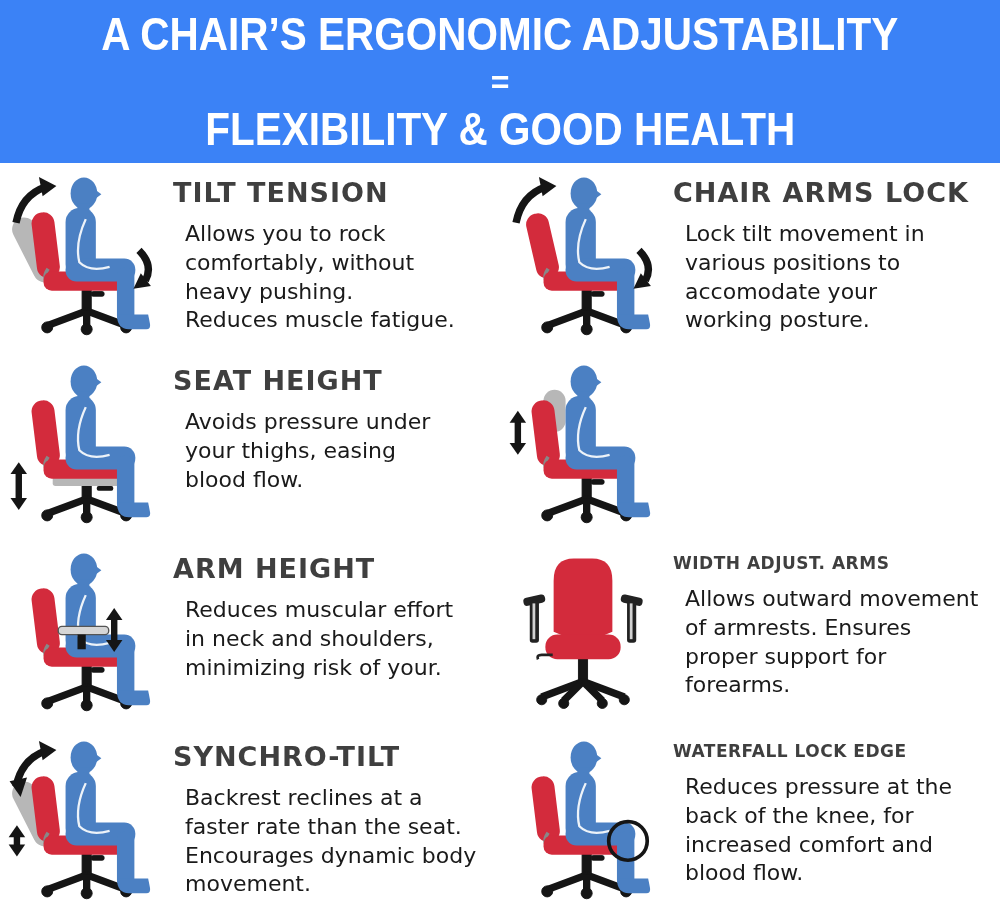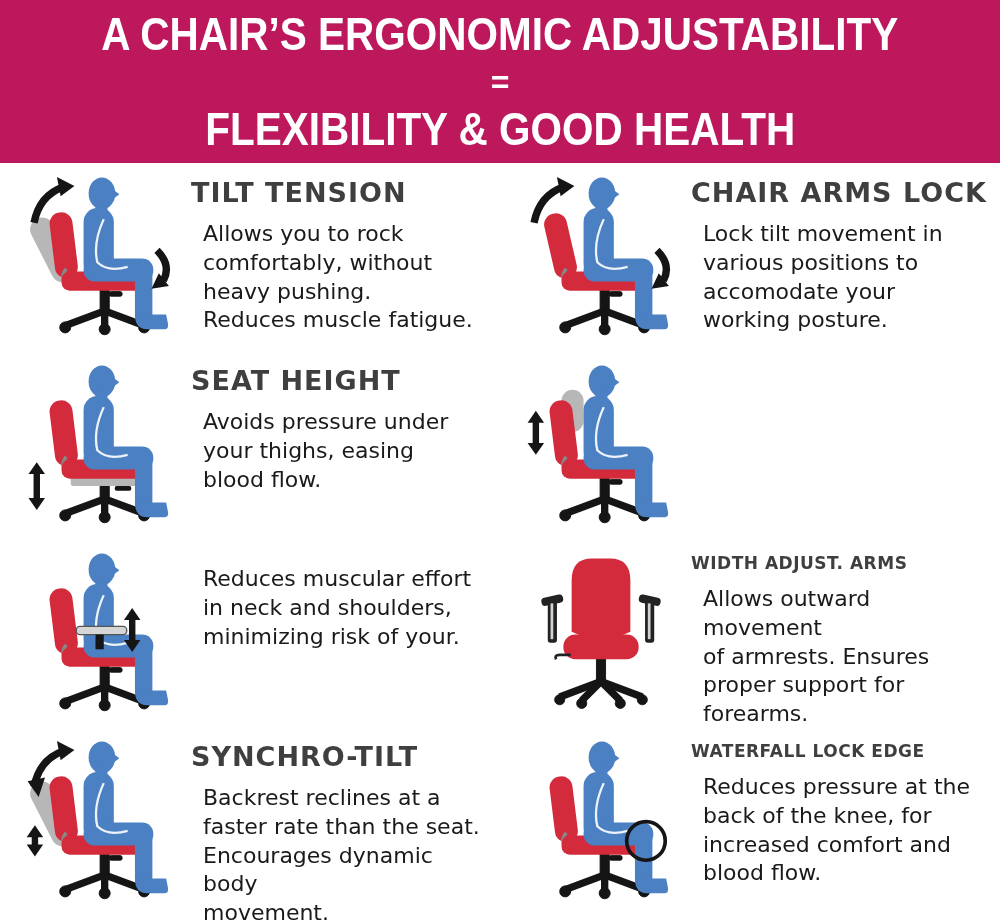--- a/index.html
+++ b/index.html
@@ -2,38 +2,38 @@
 <html><head>
 <meta charset="utf-8">
 <style>
   html,body{margin:0;padding:0;}
   body{
     width:1000px;height:924px;background:#ffffff;overflow:hidden;
     font-family:"DejaVu Sans","Liberation Sans",sans-serif;
   }
   
   .header{
-    height:163px;background:#be185d;color:#fff;
+    height:163px;background:#3b82f6;color:#fff;
     display:flex;flex-direction:column;justify-content:center;align-items:center;
     text-align:center;
   }
   .header .l1,.header .l2{
     font-family:"Liberation Sans",sans-serif;font-weight:bold;font-size:46px;
     letter-spacing:0;transform:scaleX(0.88);white-space:nowrap;line-height:1.05;
   }
   .header .eq{
     font-family:"Liberation Sans",sans-serif;font-weight:bold;font-size:32px;
     line-height:1;margin:7px 0;
   }
   
   .grid{
     display:grid;grid-template-columns:500px 500px;grid-auto-rows:188px;
     padding-top:8px;
   }
-  .cell{display:flex;align-items:flex-start;padding-left:18px;}
+  .cell{display:flex;align-items:flex-start;padding-left:0;}
   .icon{width:165px;height:172px;flex:none;display:flex;justify-content:center;align-items:flex-start;}
   .txt{margin-left:8px;padding-top:6px;max-width:322px;}
   .txt h3{
     margin:0 0 5px 0;font-size:27px;font-weight:bold;color:#3f3f3f;
     letter-spacing:1px;white-space:nowrap;
   }
   .txt h3.small{font-size:17px;letter-spacing:0.5px;}
   .txt p{
     margin:12px;font-size:22px;line-height:1.31;color:#1a1a1a;white-space:pre-line;
   }
@@ -254,20 +254,21 @@
           <rect x="58" y="86" width="55" height="9" rx="4" fill="#d6d6d6" stroke="#555" stroke-width="1.5"></rect>
     <rect x="79" y="95" width="9" height="16" fill="#151515"></rect>
           <g fill="#151515">
     <rect x="115.5" y="76" width="7" height="28"></rect>
     <path d="M119 66 l9 13 h-18 z"></path>
     <path d="M119 114 l9 -13 h-18 z"></path>
           </g>
         </svg>
       </div>
     <div class="txt">
+      <h3>ARM HEIGHT</h3>
       <p>Reduces muscular effort
 in neck and shoulders,
 minimizing risk of your.</p>
     </div>
   </section>
 
   <section class="cell">
     <div class="icon">
         <svg viewBox="0 0 170 180" width="156" height="166" aria-hidden="true">
     <g fill="#151515" stroke="#151515">

